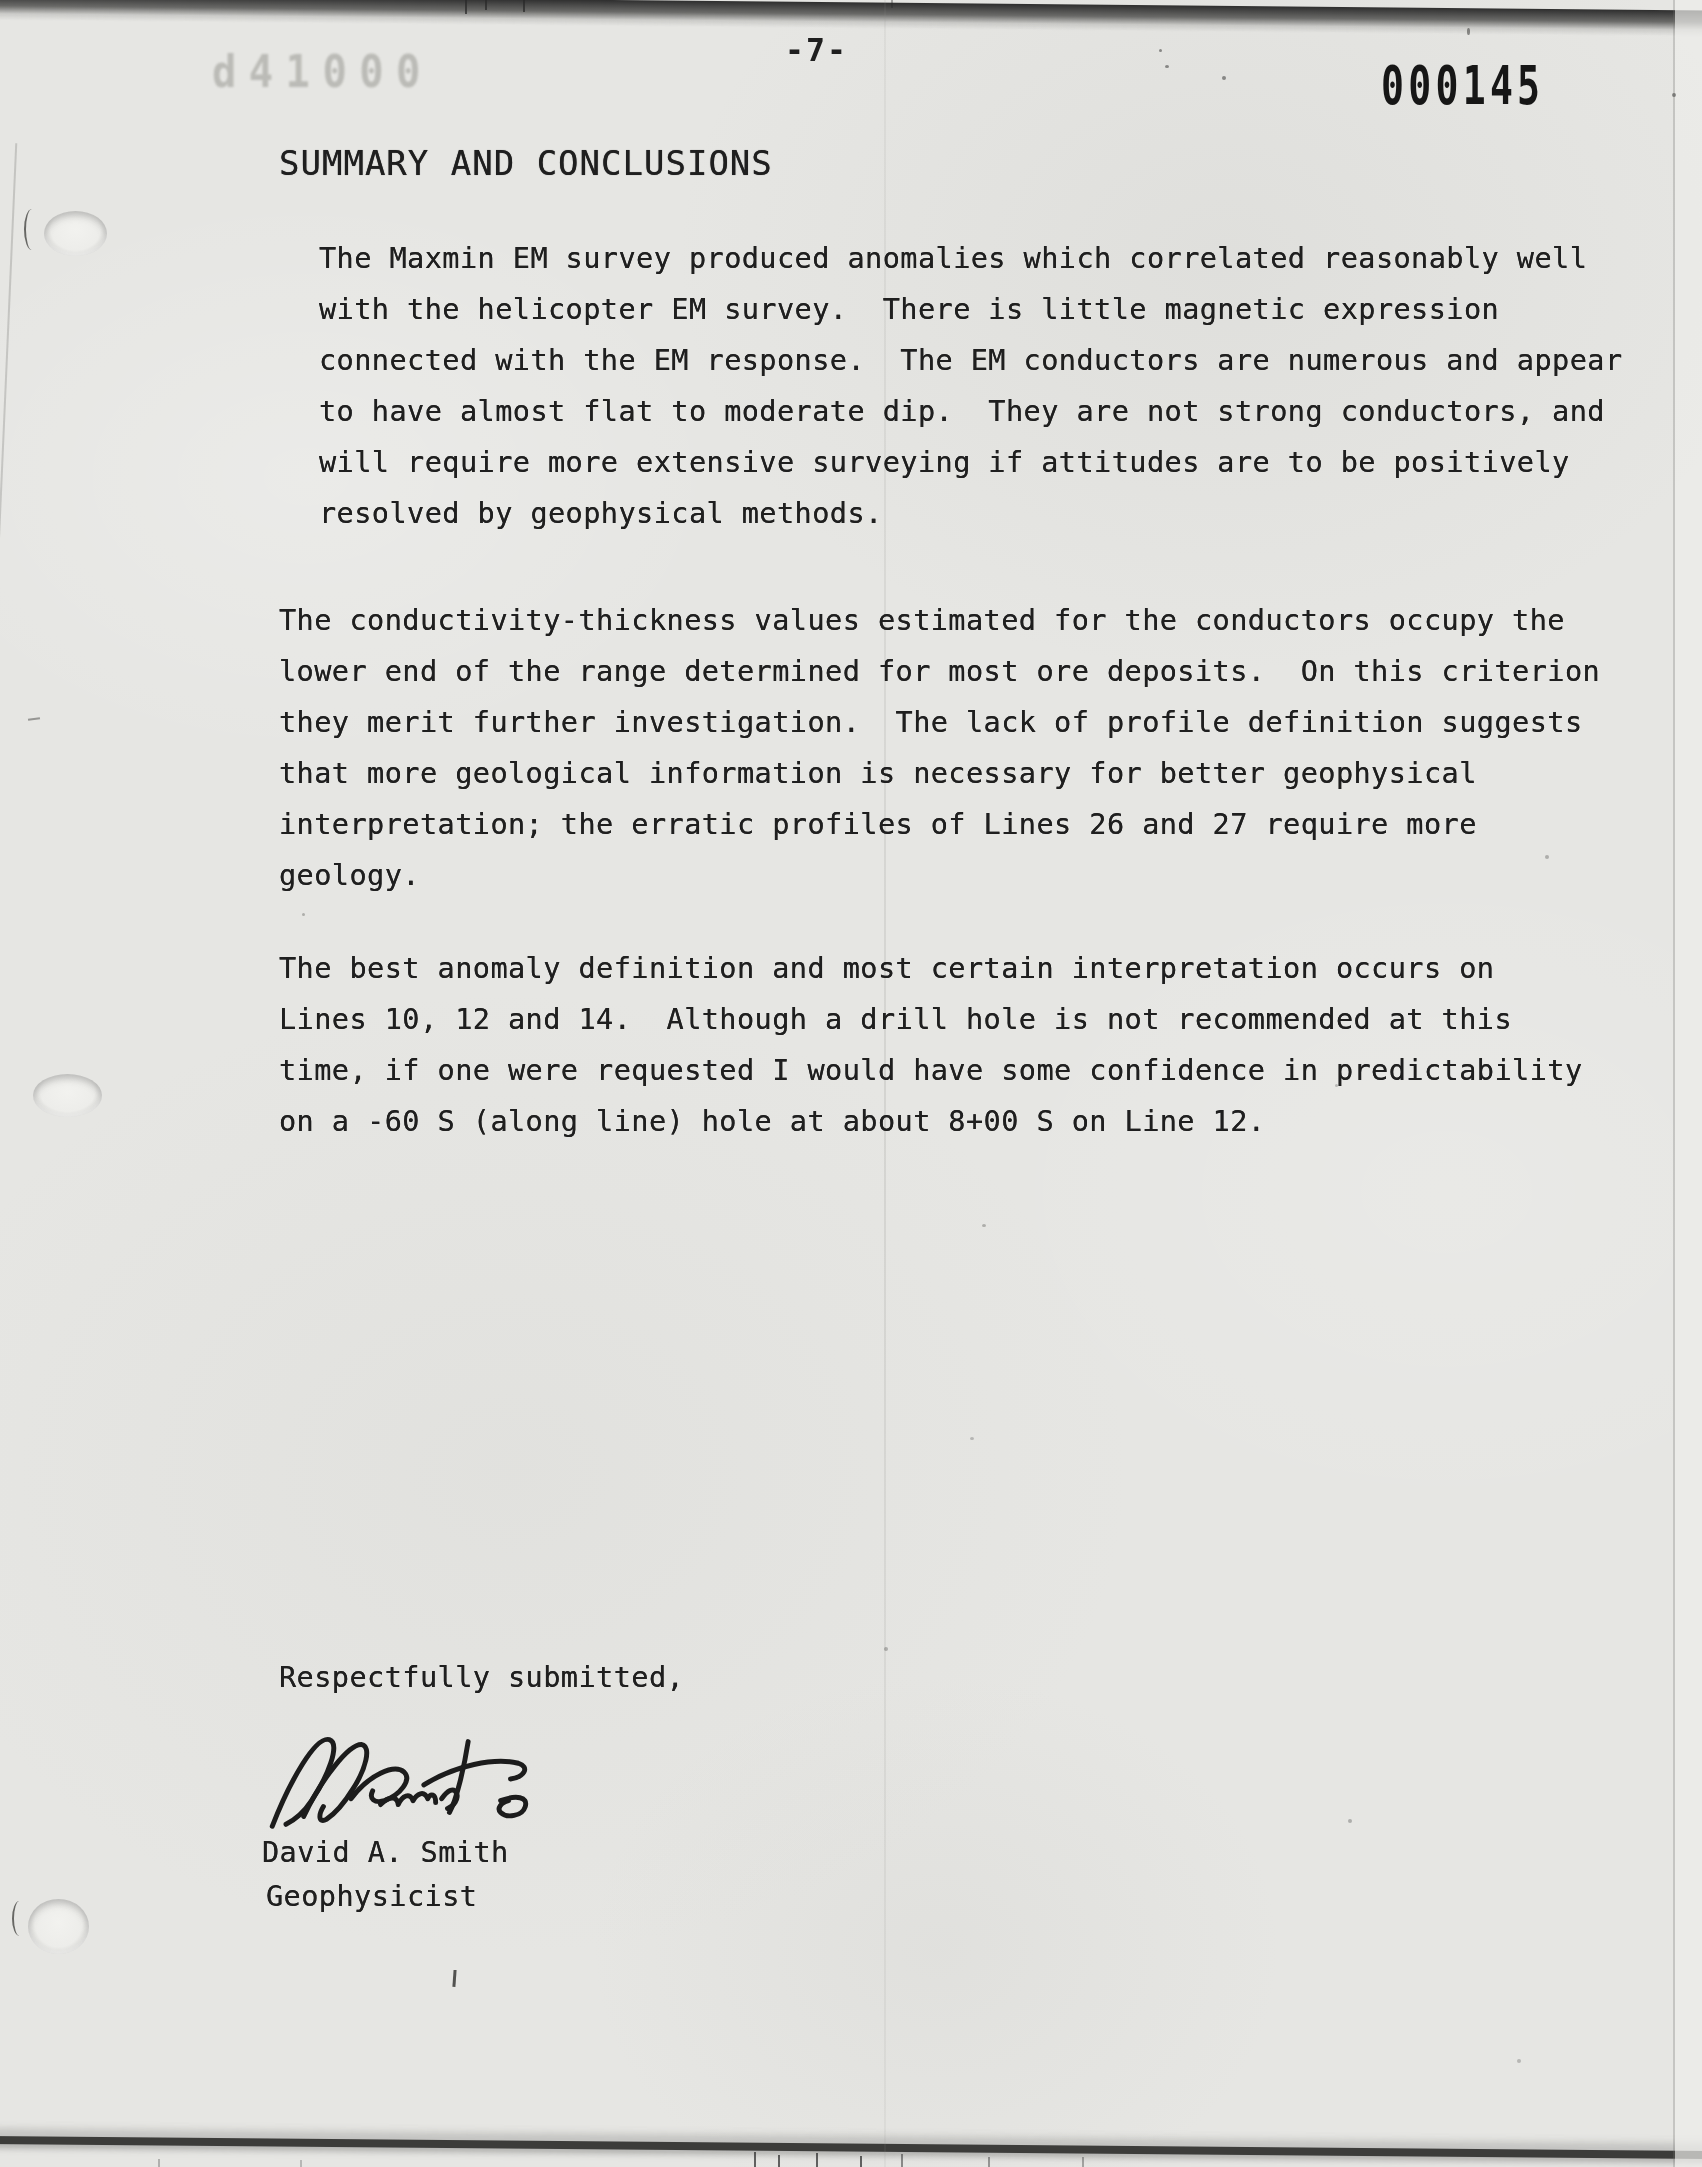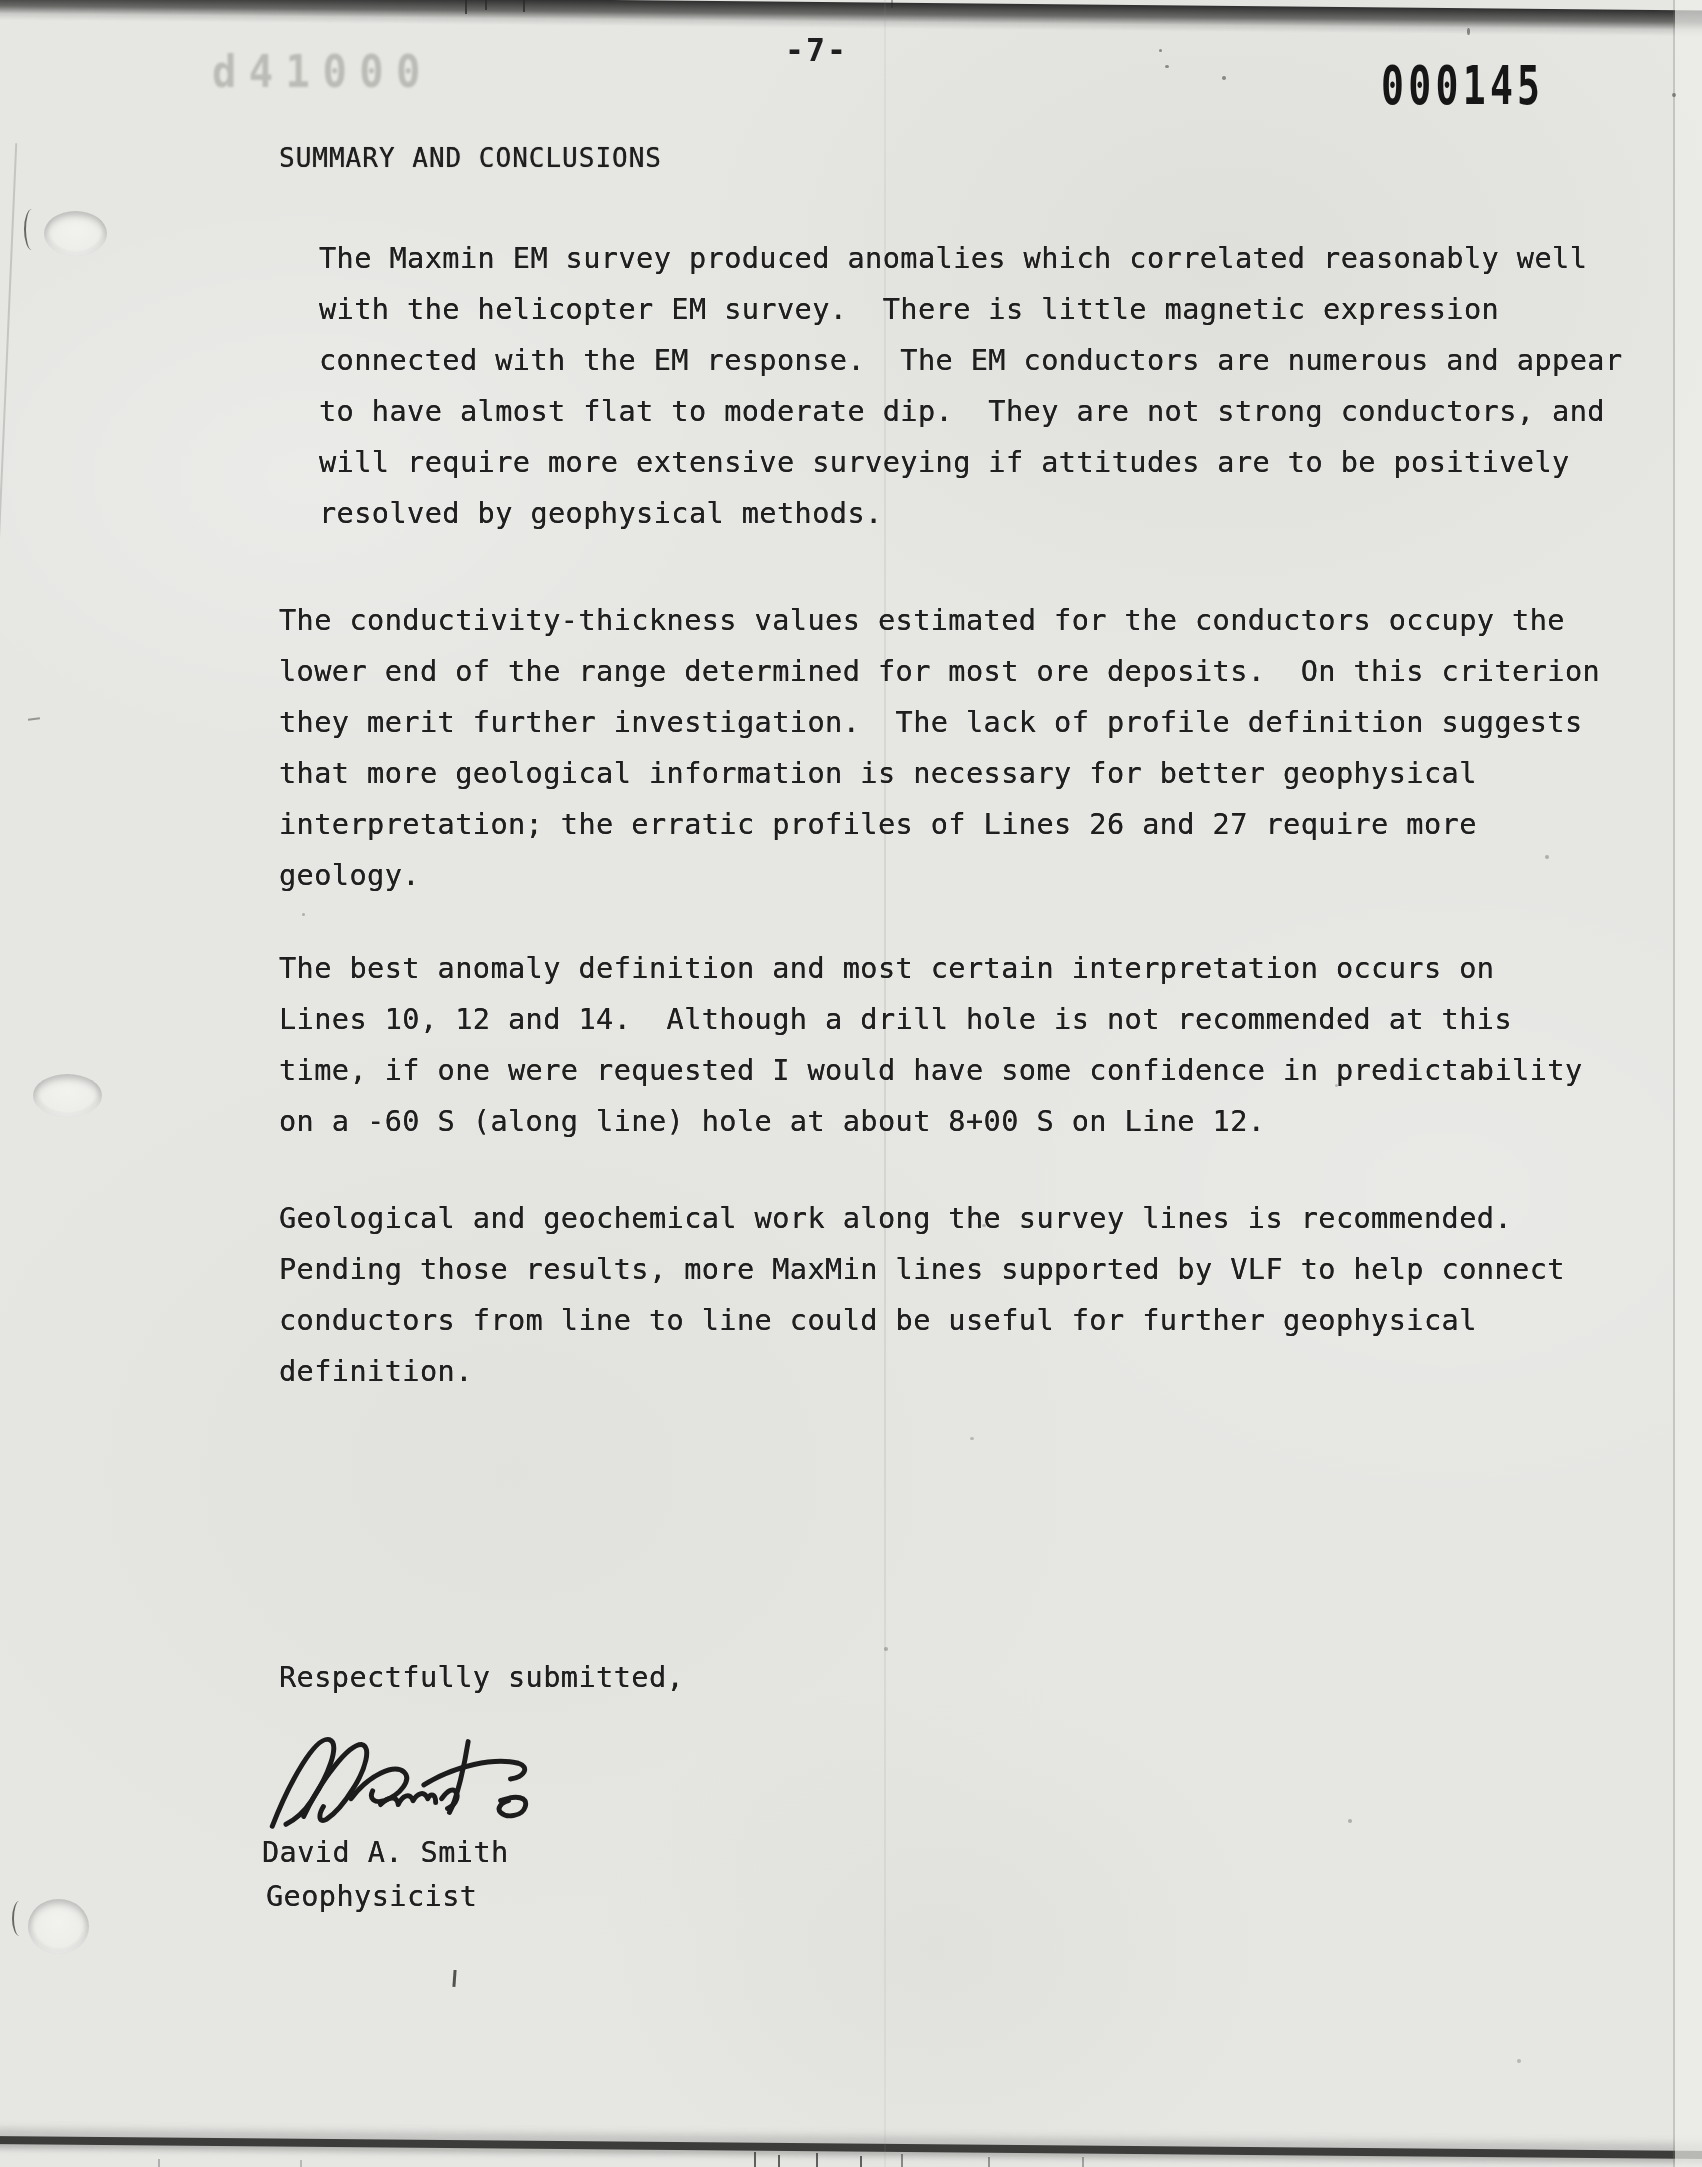--- a/index.html
+++ b/index.html
@@ -17,21 +17,21 @@
     background:
       radial-gradient(611px 414px at 18% 22%, rgba(255,255,255,0.20), rgba(255,255,255,0) 70%),
       radial-gradient(788px 591px at 72% 12%, rgba(180,180,176,0.14), rgba(180,180,176,0) 70%),
       radial-gradient(887px 690px at 30% 68%, rgba(200,200,196,0.16), rgba(200,200,196,0) 70%),
       radial-gradient(690px 493px at 85% 55%, rgba(255,255,255,0.12), rgba(255,255,255,0) 70%),
       radial-gradient(493px 394px at 55% 90%, rgba(190,190,186,0.14), rgba(190,190,186,0) 70%);
   }
   .typed{white-space:pre;font-size:28.6px;line-height:51px;letter-spacing:0.4px;
          text-shadow:0 0 0.6px #2a2a2a;}
   .abs{position:absolute;}
-  .title{font-size:26px;letter-spacing:1px;text-shadow:0 0 0.7px #2a2a2a;}
+  .title{font-size:34px;letter-spacing:1px;text-shadow:0 0 0.7px #2a2a2a;}
   .pagenum{font-size:31.5px;font-weight:bold;letter-spacing:2px;}
   .stamp{font-size:53px;font-weight:bold;letter-spacing:5.9px;color:#161616;
          transform:scaleX(0.72);transform-origin:left top;filter:blur(0.3px);}
   .bleed{font-size:45px;font-weight:bold;letter-spacing:13.8px;color:rgba(128,128,122,0.42);
          transform:scaleX(0.9);transform-origin:left top;filter:blur(1.1px);}
   .hole{border-radius:50%;
         background:radial-gradient(ellipse at 50% 42%, #f2f2ef 0%, #ededea 55%, #d2d2cf 78%, #c4c4c1 90%, #dcdcd9 100%);
         box-shadow:inset 0 3.9px 7.9px rgba(90,90,88,0.35), inset 0 -2px 3.9px rgba(255,255,255,0.6);}
   .foldline{width:2px;background:linear-gradient(rgba(140,140,136,0.10),rgba(140,140,136,0.20),rgba(140,140,136,0.10));}
   .edgeline{width:2px;background:rgba(110,110,106,0.28);}
@@ -115,24 +115,20 @@
   <div class="abs typed" style="left:279px;top:595px;">The conductivity-thickness values estimated for the conductors occupy the
 lower end of the range determined for most ore deposits.  On this criterion
 they merit further investigation.  The lack of profile definition suggests
 that more geological information is necessary for better geophysical
 interpretation; the erratic profiles of Lines 26 and 27 require more
 geology.</div>
   <div class="abs typed" style="left:279px;top:943px;">The best anomaly definition and most certain interpretation occurs on
 Lines 10, 12 and 14.  Although a drill hole is not recommended at this
 time, if one were requested I would have some confidence in predictability
 on a -60 S (along line) hole at about 8+00 S on Line 12.</div>
-  <div class="abs typed" style="left:279px;top:1193px;">Geological and geochemical work along the survey lines is recommended.
-Pending those results, more MaxMin lines supported by VLF to help connect
-conductors from line to line could be useful for further geophysical
-definition.</div>
 
   <div class="abs typed" style="left:279px;top:1652px;">Respectfully submitted,</div>
 
   <svg class="abs sig-svg" style="left:266px;top:1716px;" width="296" height="128" viewBox="0 0 300 130">
     <g fill="none" stroke="#1c1c1c" stroke-width="5" stroke-linecap="round" stroke-linejoin="round">
       <path d="M6,112 C24,66 50,20 64,24 C76,28 62,62 46,86 C38,98 28,106 20,110"></path>
       <path d="M38,102 C56,64 84,28 97,29 C107,31 101,54 88,74 C80,87 70,99 61,105 C54,109 52,102 58,92"></path>
       <path d="M86,84 C104,60 130,48 140,57 C148,65 136,80 120,86 C110,89 104,84 108,76"></path>
       <path d="M116,90 C126,80 133,82 134,90 C138,81 146,77 149,86 C153,79 160,75 164,84 C167,78 172,79 172,88"></path>
       <path d="M178,84 C184,76 190,72 193,78 C196,84 190,92 184,94"></path>

